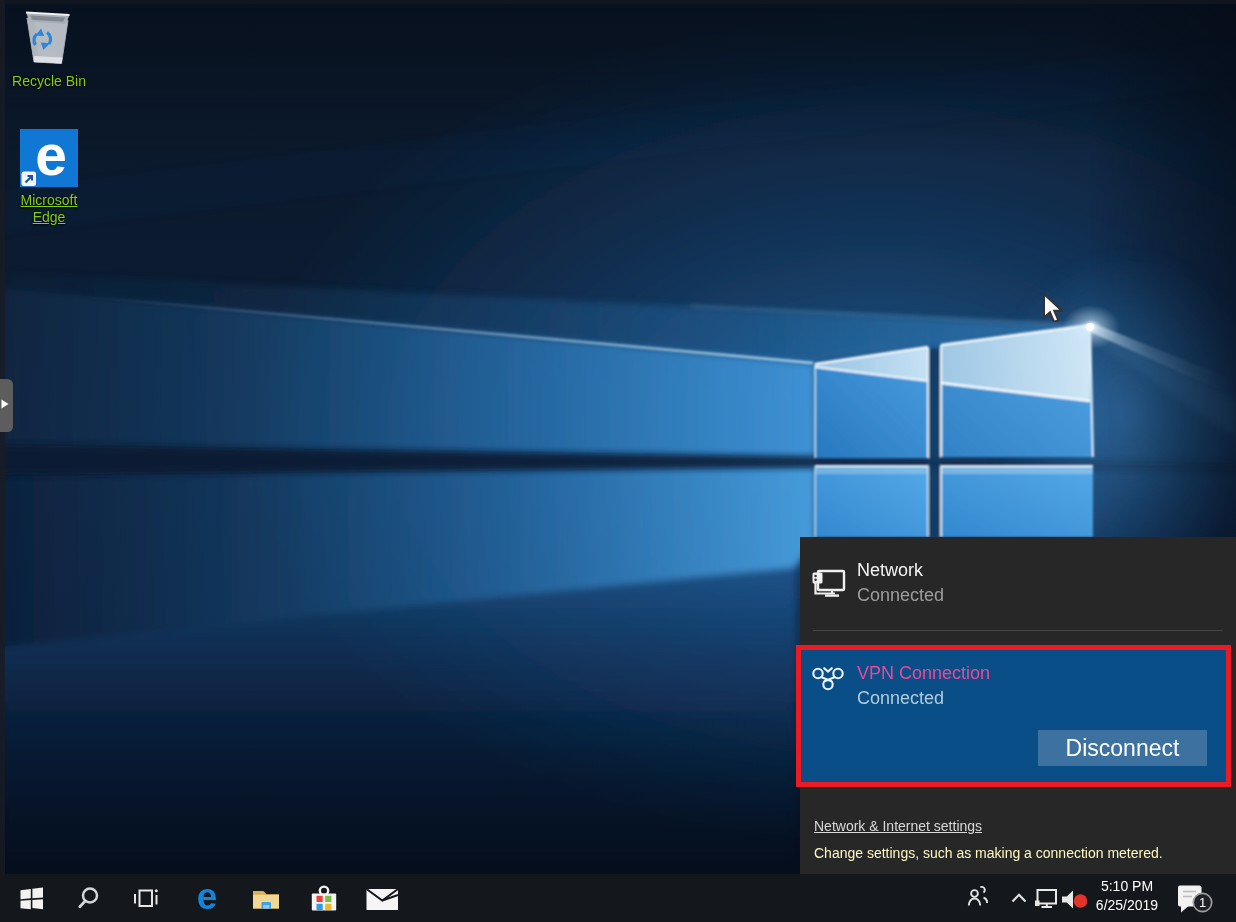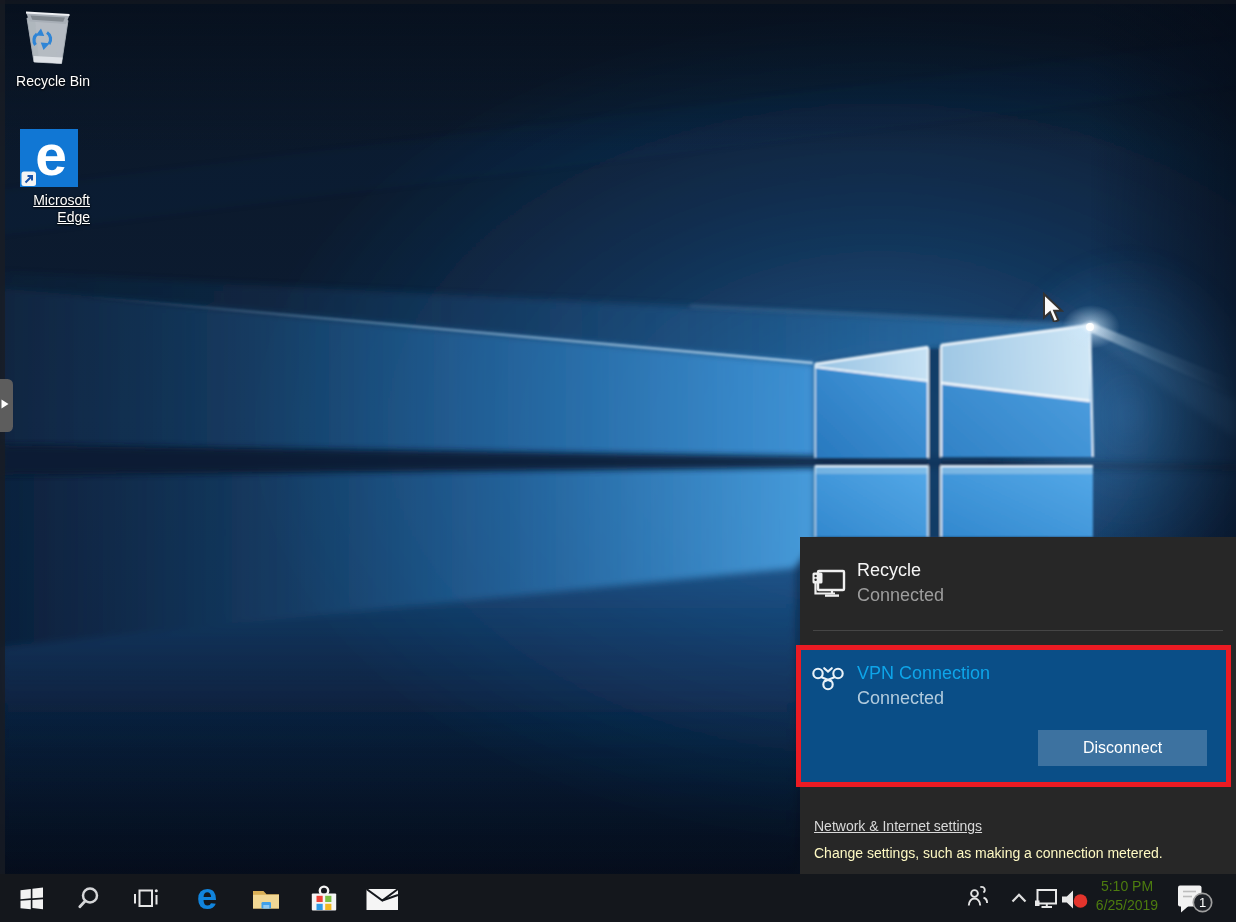--- a/index.html
+++ b/index.html
@@ -7,32 +7,32 @@
        font-family:"Liberation Sans", sans-serif;background:#0a1729;}
   .abs{position:absolute;}
   #wall{position:absolute;left:0;top:0;filter:blur(0.6px);}
   
   #flyout{position:absolute;left:800px;top:537px;width:436px;height:337px;background:#272727;}
   #netTitle{position:absolute;left:857px;top:560px;font-size:18px;color:#f5f5f5;}
   #netSub{position:absolute;left:857px;top:585px;font-size:18px;color:#9d9d9d;}
   #sep{position:absolute;left:813px;top:630px;width:410px;height:1px;background:#454545;}
   #redbox{position:absolute;left:796px;top:645px;width:425px;height:132px;
           border:5px solid #ec1b23;background:#0a4e87;}
-  #vpnTitle{position:absolute;left:857px;top:663px;font-size:18px;color:#0ea5e9;text-align:right;}
+  #vpnTitle{position:absolute;left:857px;top:663px;font-size:18px;color:#ec4899;text-align:right;}
   #vpnSub{position:absolute;left:857px;top:688px;font-size:18px;color:#b2cbdd;}
   #discBtn{position:absolute;left:1038px;top:730px;width:169px;height:36px;background:#3d72a0;
-           color:#fff;font-size:16px;text-align:center;line-height:36px;}
+           color:#fff;font-size:23px;text-align:center;line-height:36px;}
   #setLink{position:absolute;left:814px;top:818px;font-size:14px;color:#d9d9d9;text-decoration:underline;}
   #setDesc{position:absolute;left:814px;top:845px;font-size:14px;color:#fef9c3;}
   
   #taskbar{position:absolute;left:0;top:874px;width:1236px;height:48px;background:#14171c;}
-  #clock{position:absolute;left:1093px;top:877px;width:68px;text-align:center;color:#4d7c0f;
+  #clock{position:absolute;left:1093px;top:877px;width:68px;text-align:center;color:#ffffff;
          font-size:14px;line-height:19px;}
   
-  .iconlabel{position:absolute;color:#ffffff;font-size:14px;text-align:right;
+  .iconlabel{position:absolute;color:#84cc16;font-size:14px;text-align:center;
              text-shadow:0 1px 2px rgba(0,0,0,0.9), 0 0 2px rgba(0,0,0,0.8);line-height:17px;}
 </style>
 </head>
 <body>
 <svg id="wall" width="1236" height="922" viewBox="0 0 1236 922">
 <defs>
  <filter id="b1" x="-20%" y="-20%" width="140%" height="140%">
         <feGaussianBlur stdDeviation="1"></feGaussianBlur>
       </filter>
  <filter id="b2" x="-20%" y="-20%" width="140%" height="140%">
@@ -175,21 +175,21 @@
 <div id="flyout"></div>
 <svg class="abs" id="netIcon" style="left:808px;top:564px" width="42" height="38" viewBox="0 0 42 38">
   <rect x="10" y="7" width="26" height="19" rx="1" fill="none" stroke="#f0f0f0" stroke-width="2.4"></rect>
   <path d="M7.5,19 V29.5 H27" fill="none" stroke="#f0f0f0" stroke-width="2.2"></path>
   <line x1="24" y1="26" x2="24" y2="29.5" stroke="#f0f0f0" stroke-width="2.2"></line>
   <line x1="17" y1="31.6" x2="31" y2="31.6" stroke="#f0f0f0" stroke-width="2.4"></line>
   <rect x="4.5" y="8.5" width="10" height="11" rx="1.5" fill="#f0f0f0"></rect>
   <circle cx="7.6" cy="12" r="1.2" fill="#272727"></circle>
   <circle cx="7.6" cy="15.8" r="1.2" fill="#272727"></circle>
 </svg>
-<div id="netTitle">Recycle</div>
+<div id="netTitle">Network</div>
 <div id="netSub">Connected</div>
 <div id="sep"></div>
 <div id="redbox"></div>
 <svg class="abs" id="vpnIcon" style="left:810px;top:661px" width="38" height="30" viewBox="0 0 38 30">
   <g fill="none" stroke="#eaf2f8" stroke-width="2.1" stroke-linecap="round">
     <circle cx="8" cy="12.5" r="4.7"></circle>
     <circle cx="28" cy="12.5" r="4.7"></circle>
     <circle cx="18" cy="23.5" r="4.7"></circle>
     <path d="M14.2,7.2 L18,10.6 L21.8,7.2"></path>
     <line x1="11.6" y1="16.2" x2="21.3" y2="20.2"></line>

